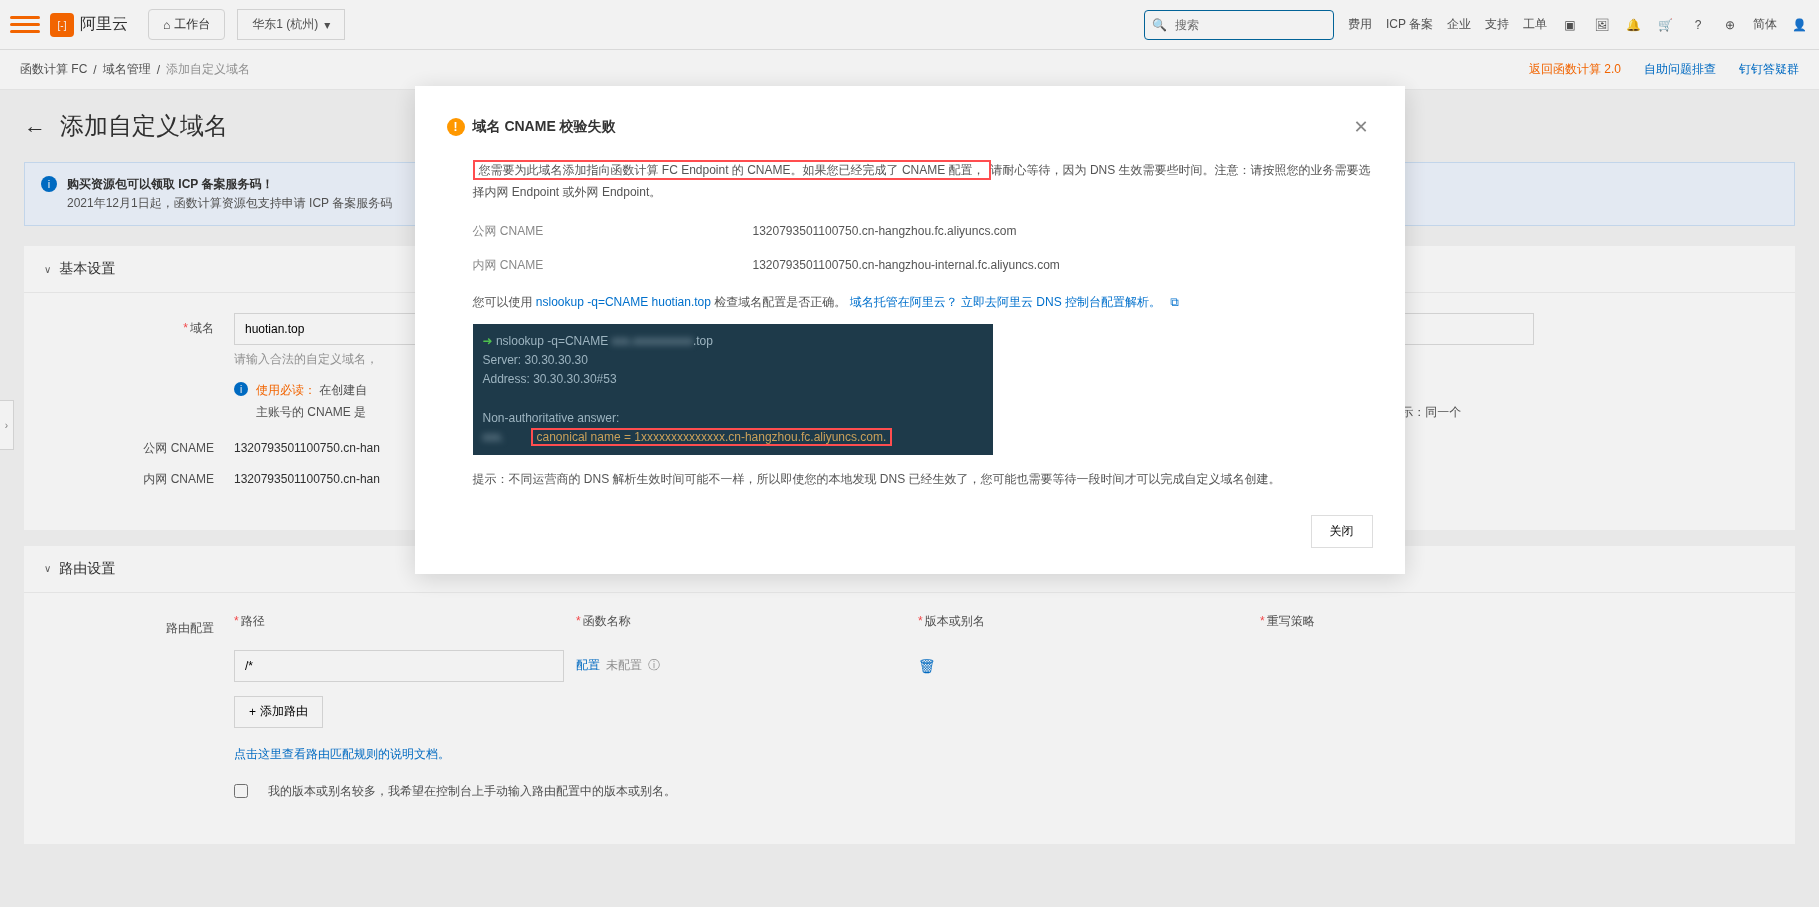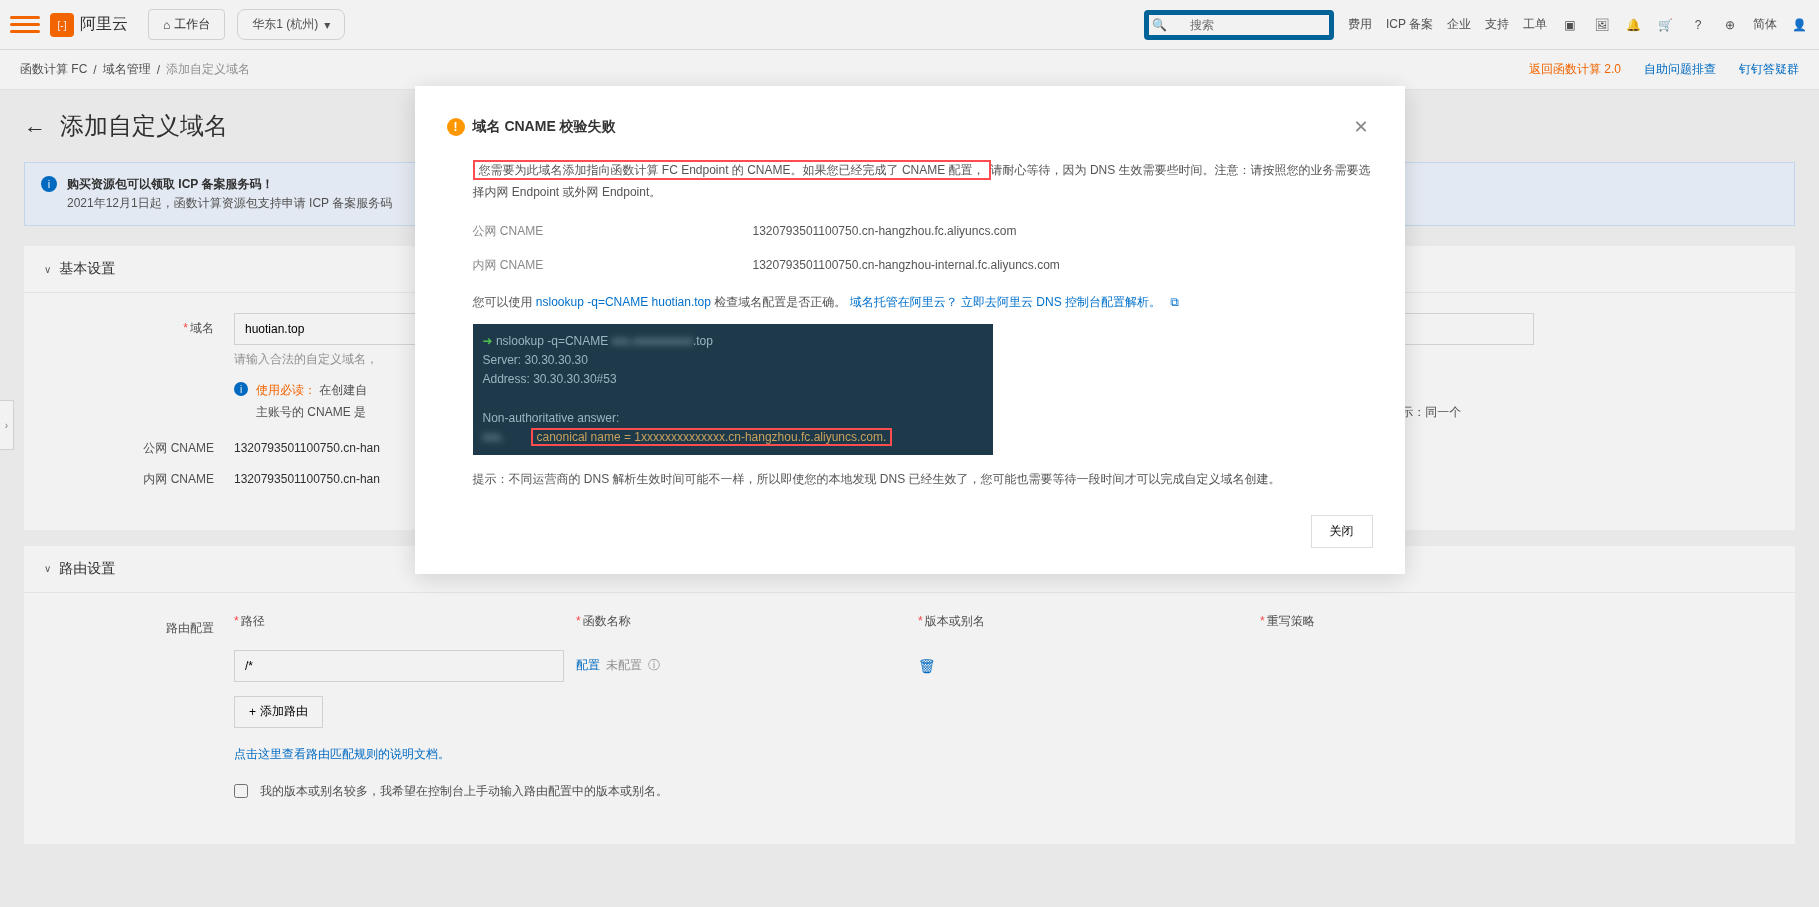--- a/index.html
+++ b/index.html
@@ -5,24 +5,24 @@
 *{margin:0;padding:0;box-sizing:border-box;font-family:"PingFang SC","Microsoft YaHei",sans-serif}
 body{background:#f5f5f5;font-size:12px;color:#333;overflow-x:hidden}
 .topbar{height:50px;background:#fff;border-bottom:1px solid #e5e5e5;display:flex;align-items:center;padding:0 10px}
 .menu-icon{width:30px;height:30px;display:flex;flex-direction:column;justify-content:center;gap:4px;cursor:pointer;margin-right:10px}
 .menu-icon span{height:3px;background:#ff6a00;border-radius:2px}
 .logo{display:flex;align-items:center;gap:6px;margin-right:20px}
 .logo-icon{width:24px;height:24px;background:#ff6a00;border-radius:4px;position:relative}
 .logo-icon::after{content:"[-]";color:#fff;font-size:10px;position:absolute;top:50%;left:50%;transform:translate(-50%,-50%)}
 .logo-text{font-size:16px;font-weight:500;color:#333}
 .workbench{padding:6px 14px;border:1px solid #ddd;border-radius:4px;cursor:pointer;margin-right:12px;display:flex;align-items:center;gap:4px}
-.region{padding:6px 14px;border:1px solid #ddd;border-radius:8px;cursor:pointer;display:flex;align-items:center;gap:6px;color:#555}
+.region{padding:6px 14px;border:1px solid #ddd;border-radius:0;cursor:pointer;display:flex;align-items:center;gap:6px;color:#555}
 .topbar-right{margin-left:auto;display:flex;align-items:center;gap:14px}
 .search-box{position:relative}
-.search-input{width:190px;height:30px;border:5px solid #0369a1;border-radius:4px;padding:0 10px 0 41px;font-size:12px}
+.search-input{width:190px;height:30px;border:1px solid #0369a1;border-radius:4px;padding:0 10px 0 30px;font-size:12px}
 .search-icon{position:absolute;left:8px;top:50%;transform:translateY(-50%);color:#999}
 .top-link{color:#555;cursor:pointer;font-size:12px}
 .top-icon{width:18px;height:18px;color:#555;cursor:pointer;display:flex;align-items:center;justify-content:center}
 .breadcrumb-bar{height:40px;background:#fff;display:flex;align-items:center;padding:0 20px;border-bottom:1px solid #eee}
 .breadcrumb{display:flex;align-items:center;gap:6px;font-size:12px;color:#555}
 .breadcrumb a{color:#555;text-decoration:none}
 .breadcrumb .current{color:#999}
 .breadcrumb-right{margin-left:auto;display:flex;gap:23px;font-size:12px}
 .breadcrumb-right a{color:#0070cc;text-decoration:none}
 .page-title-row{display:flex;align-items:center;padding:20px 24px;background:#f5f5f5}
@@ -59,21 +59,21 @@
 .route-col-header .req{color:#ff4d4f;margin-right:2px}
 .route-input,.route-select{width:100%;height:32px;border:1px solid #ddd;padding:0 10px;font-size:12px;background:#fff}
 .route-select{appearance:none;background-image:linear-gradient(45deg,transparent 50%,#888 50%),linear-gradient(135deg,#888 50%,transparent 50%);background-position:calc(100% - 15px) 14px,calc(100% - 10px) 14px;background-size:5px 5px;background-repeat:no-repeat}
 .rewrite-col{display:flex;align-items:center;gap:6px;font-size:12px;height:32px}
 .rewrite-col a{color:#0070cc;text-decoration:none}
 .rewrite-col .unconf{color:#999}
 .delete-icon{color:#0070cc;cursor:pointer;font-size:14px;display:flex;align-items:center;height:32px}
 .add-route-btn{margin-top:14px;height:32px;padding:0 14px;border:1px solid #ddd;background:#fff;cursor:pointer;font-size:12px;display:flex;align-items:center;gap:4px}
 .route-help{margin-top:18px;font-size:12px}
 .route-help a{color:#0070cc;text-decoration:none}
-.checkbox-row{margin-top:20px;display:flex;align-items:center;gap:12px;font-size:12px;color:#555}
+.checkbox-row{margin-top:20px;display:flex;align-items:center;gap:20px;font-size:12px;color:#555}
 .checkbox-row input{width:14px;height:14px}
 .modal-overlay{position:fixed;inset:0;background:rgba(0,0,0,.05);display:flex;align-items:flex-start;justify-content:center;padding-top:86px;z-index:1000}
 .modal{width:990px;background:#fff;box-shadow:0 4px 24px rgba(0,0,0,.15);padding:26px 32px}
 .modal-header{display:flex;align-items:center;gap:8px;margin-bottom:18px}
 .warn-icon{width:18px;height:18px;border-radius:50%;background:#ff9800;color:#fff;font-size:12px;display:flex;align-items:center;justify-content:center;font-weight:bold}
 .modal-title{font-size:14px;font-weight:700;color:#333}
 .modal-close{margin-left:auto;font-size:18px;color:#888;cursor:pointer;padding:4px}
 .modal-body{padding-left:26px;font-size:12px;color:#555;line-height:1.8}
 .modal-msg{margin-bottom:18px}
 .highlight-box{border:2px solid #ff4d4f;padding:1px 4px;display:inline}

